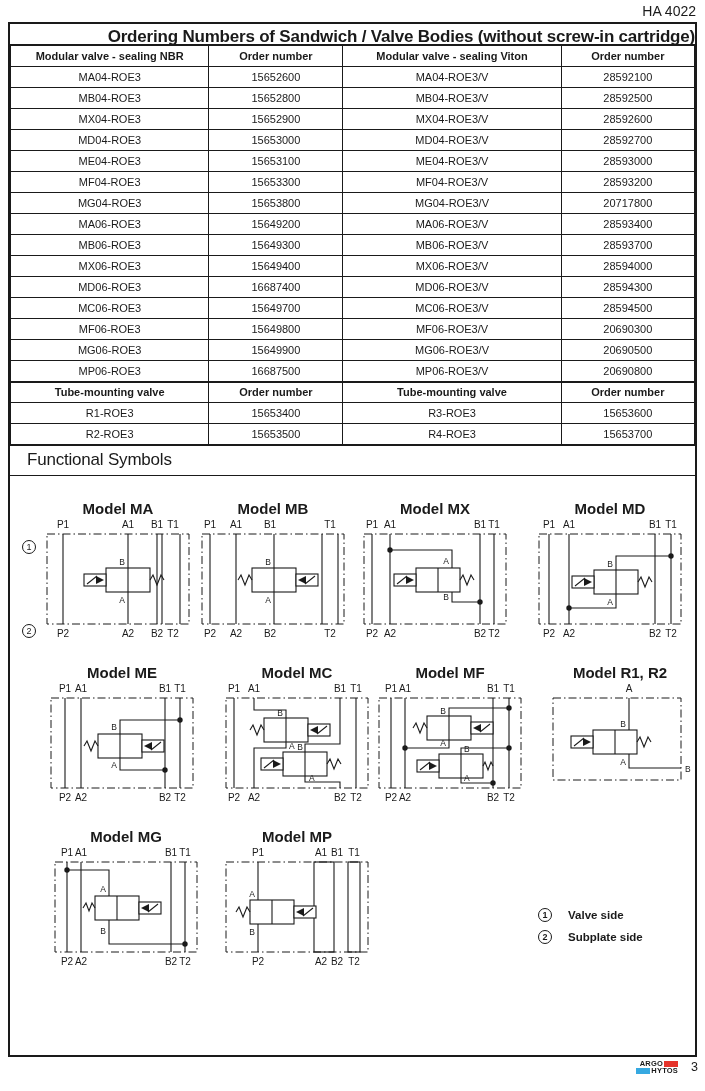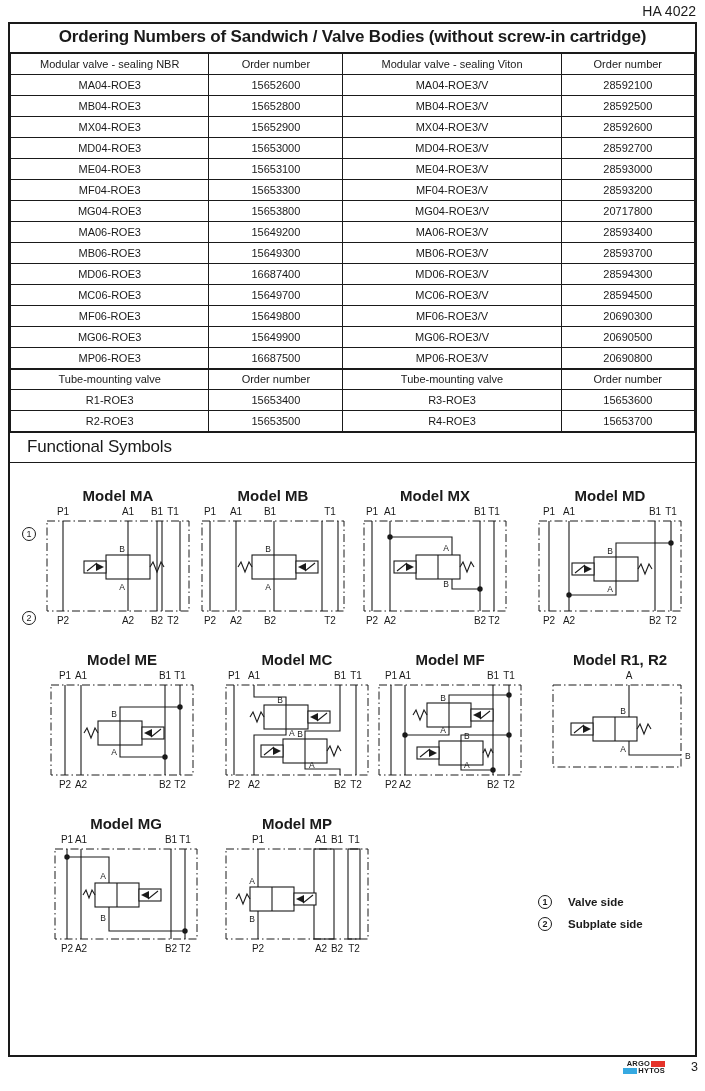--- a/index.html
+++ b/index.html
@@ -5,45 +5,45 @@
   * { box-sizing: border-box; }
   html,body { margin:0; padding:0; }
   body {
     width:705px; height:1091px; position:relative;
     background:#ffffff; color:#1a1a1a;
     font-family:"Liberation Sans", sans-serif;
     overflow:hidden;
   }
   .doc-ref { position:absolute; top:3px; right:9px; font-size:14px; }
   .frame { position:absolute; left:8px; top:22px; width:689px; height:1035px; border:2px solid #1a1a1a; }
-  .titlebar { height:29px; line-height:26px; text-align:center; font-weight:bold; font-size:17px; border-bottom:1px solid #1a1a1a; letter-spacing:-0.2px; }
+  .titlebar { height:21px; line-height:26px; text-align:right; font-weight:bold; font-size:17px; border-bottom:1px solid #1a1a1a; letter-spacing:-0.2px; }
   table { border-collapse:collapse; width:100%; table-layout:fixed; }
   td, th { border:1px solid #1a1a1a; height:21px; font-size:11px; text-align:center; padding:0; overflow:hidden; white-space:nowrap; }
-  th { font-weight:normal; }
+  th { font-weight:bold; }
   tr.tube-head th { border-top:2px solid #1a1a1a; }
   .fs-head { border-top:1px solid #1a1a1a; border-bottom:1px solid #1a1a1a; font-weight:normal; font-size:17px; padding:4px 0 5px 17px; letter-spacing:-0.2px; }
   .sym { position:relative; height:504px; }
   .cell { position:absolute; width:150px; }
   .cell .t { text-align:center; font-weight:bold; font-size:15px; height:16px; }
   svg { display:block; }
   svg text { font-family:"Liberation Sans", sans-serif; fill:#1a1a1a; }
   .pl { font-size:10px; text-anchor:middle; }
   .sl { font-size:8.5px; text-anchor:end; }
   .sls { font-size:8.5px; text-anchor:start; }
   .ln { stroke:#1a1a1a; stroke-width:1.1; fill:none; }
   .dd { stroke:#1a1a1a; stroke-width:1; fill:none; stroke-dasharray:8 3 1.5 3; }
   .bx { fill:#ffffff; stroke:#1a1a1a; stroke-width:1.1; }
   .ch { fill:none; stroke:#1a1a1a; stroke-width:1.1; }
   .dot { fill:#1a1a1a; stroke:none; }
   .tri { fill:#1a1a1a; stroke:none; }
   .side-marker { position:absolute; }
   .circ { width:14px; height:14px; border:1.2px solid #1a1a1a; border-radius:50%; font-size:9px; display:flex; align-items:center; justify-content:center; background:#fff; }
   .legend { position:absolute; left:528px; top:432px; }
   .leg-row { display:flex; gap:16px; align-items:center; margin-bottom:8px; font-weight:bold; font-size:11.5px; }
-  .footer { position:absolute; top:1060px; right:7px; display:flex; align-items:flex-start; gap:26px; }
+  .footer { position:absolute; top:1060px; right:7px; display:flex; align-items:flex-start; gap:13px; }
   .logo { display:flex; flex-direction:column; align-items:flex-end; }
   .lrow { display:flex; align-items:center; gap:1px; }
   .ltxt { font-size:7.5px; font-weight:bold; letter-spacing:0.2px; line-height:7px; }
   .lred { width:14px; height:6px; background:#e5332a; }
   .lblue { width:14px; height:6px; background:#36a9e1; }
   .pagenum { font-size:12.5px; }
 </style>
 </head>
 <body>
 
@@ -116,20 +116,26 @@
         <td>MA06-ROE3/V</td>
         <td>28593400</td>
       </tr>
         <tr>
         <td>MB06-ROE3</td>
         <td>15649300</td>
         <td>MB06-ROE3/V</td>
         <td>28593700</td>
       </tr>
         <tr>
+        <td>MX06-ROE3</td>
+        <td>15649400</td>
+        <td>MX06-ROE3/V</td>
+        <td>28594000</td>
+      </tr>
+        <tr>
         <td>MD06-ROE3</td>
         <td>16687400</td>
         <td>MD06-ROE3/V</td>
         <td>28594300</td>
       </tr>
         <tr>
         <td>MC06-ROE3</td>
         <td>15649700</td>
         <td>MC06-ROE3/V</td>
         <td>28594500</td>

